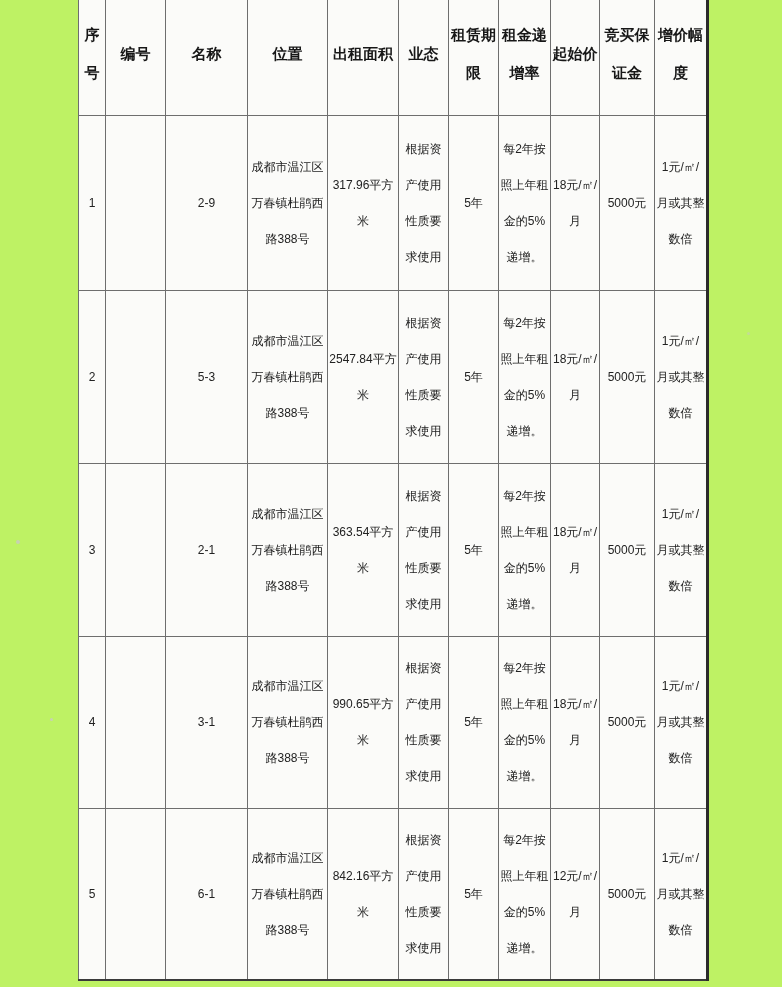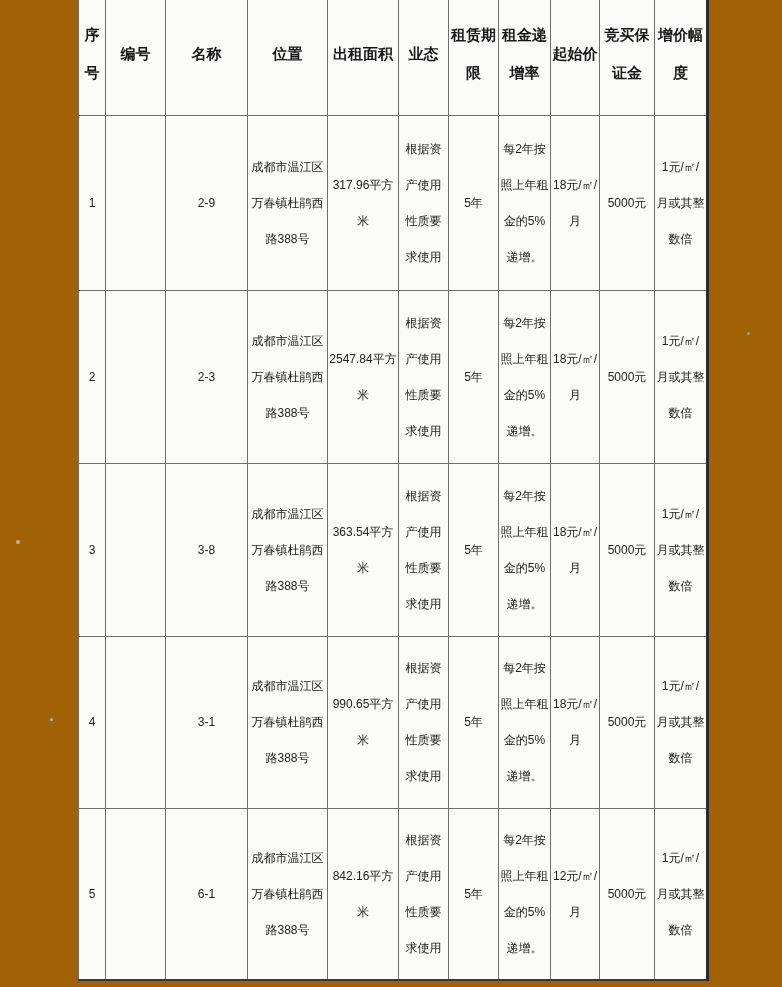--- a/index.html
+++ b/index.html
@@ -1,21 +1,21 @@
 <!DOCTYPE html>
 <html><head>
 <meta charset="utf-8">
 <style>
   * { margin: 0; padding: 0; box-sizing: border-box; }
   html, body { background: #e9e9e7; }
   .page {
     position: relative;
     width: 782px;
     height: 987px;
-    background: #a16207;
+    background: #bef264;
     overflow: hidden;
     font-family: "Liberation Sans", "DejaVu Sans", sans-serif;
     color: #1f1f1f;
   }
   table.doc-table {
     position: absolute;
     left: 78px;
     top: -6px;
     width: 629px;
     table-layout: fixed;
@@ -111,34 +111,34 @@
         <td>根据资产使用性质要求使用</td>
         <td>5年</td>
         <td>每2年按照上年租金的5%递增。</td>
         <td>18元/㎡/月</td>
         <td>5000元</td>
         <td>1元/㎡/月或其整数倍</td>
       </tr>
       <tr>
         <td>2</td>
         <td></td>
-        <td>2-3</td>
+        <td>5-3</td>
         <td>成都市温江区万春镇杜鹃西路388号</td>
         <td>2547.84平方米</td>
         <td>根据资产使用性质要求使用</td>
         <td>5年</td>
         <td>每2年按照上年租金的5%递增。</td>
         <td>18元/㎡/月</td>
         <td>5000元</td>
         <td>1元/㎡/月或其整数倍</td>
       </tr>
       <tr>
         <td>3</td>
         <td></td>
-        <td>3-8</td>
+        <td>2-1</td>
         <td>成都市温江区万春镇杜鹃西路388号</td>
         <td>363.54平方米</td>
         <td>根据资产使用性质要求使用</td>
         <td>5年</td>
         <td>每2年按照上年租金的5%递增。</td>
         <td>18元/㎡/月</td>
         <td>5000元</td>
         <td>1元/㎡/月或其整数倍</td>
       </tr>
       <tr>

